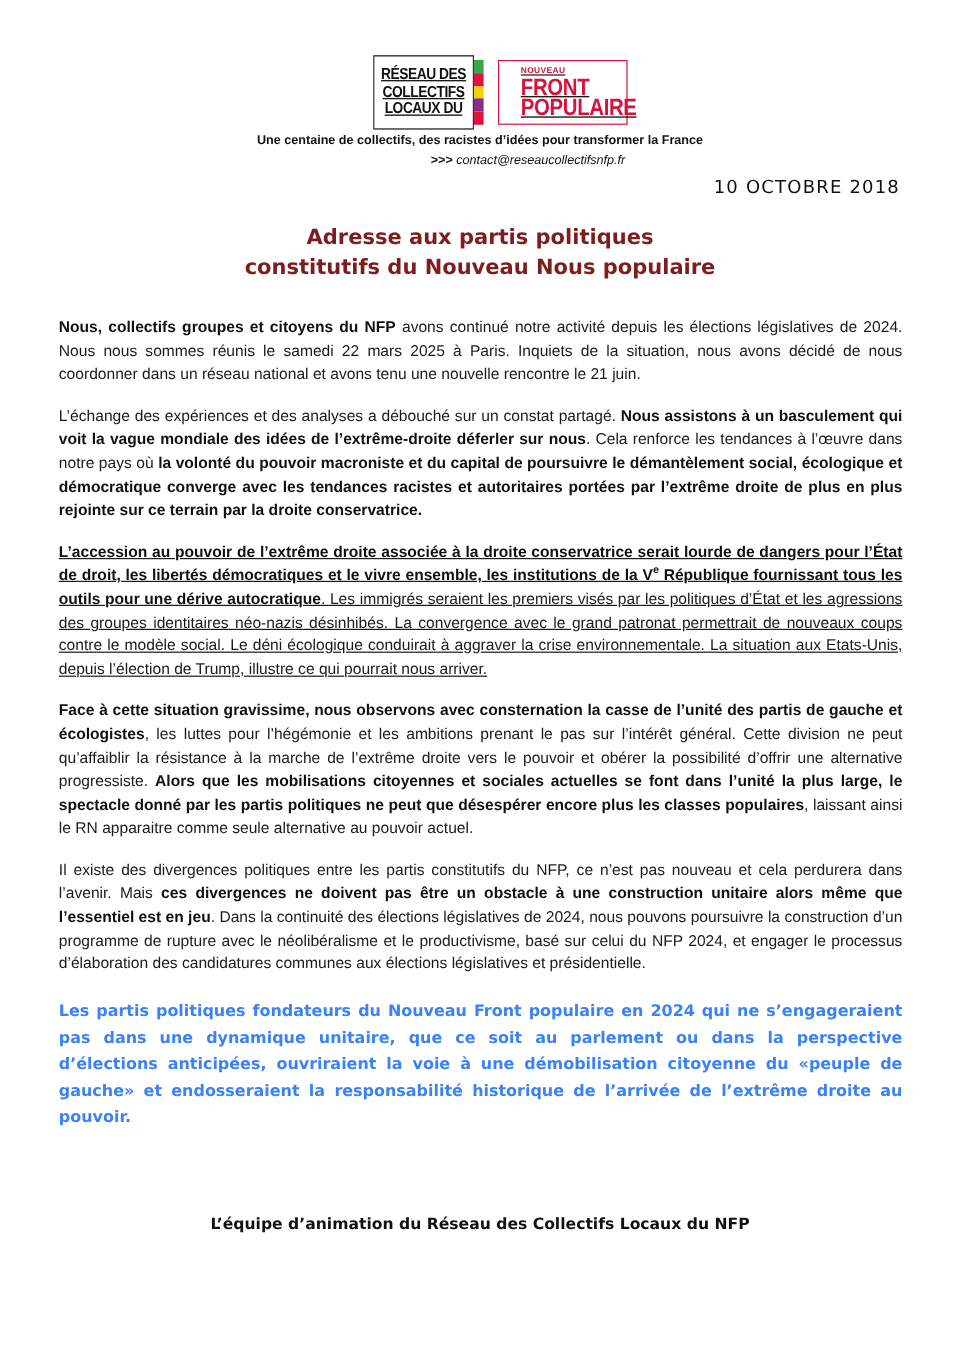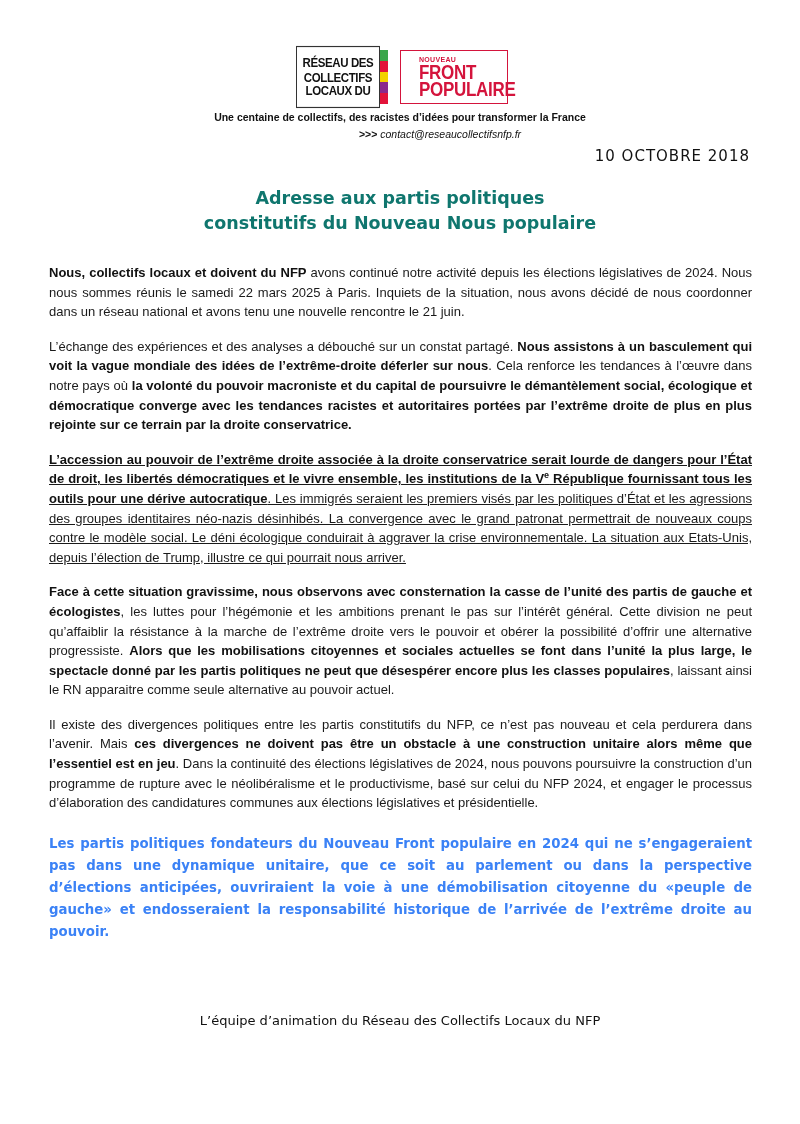--- a/index.html
+++ b/index.html
@@ -1,20 +1,20 @@
 <!DOCTYPE html>
 <html><head>
 <meta charset="utf-8">
 <style>
   html, body { margin: 0; padding: 0; background: #ffffff; }
   body { width: 800px; height: 1124px; position: relative; overflow: hidden;
          font-family: "DejaVu Sans", sans-serif; color: #1a1a1a; }
 
   
-  .logo { position: absolute; left: 296px; top: 50px; width: 212px; height: 56px; display: flex; }
+  .logo { position: absolute; left: 311px; top: 50px; width: 212px; height: 56px; display: flex; text-decoration: underline; }
   .logo-left { width: 93px; height: 54px; border: 1.5px solid #333; box-sizing: border-box;
                display: flex; flex-direction: column; justify-content: center; align-items: center;
                font-family: "Liberation Sans", sans-serif; font-weight: bold; font-size: 11.5px;
                line-height: 12.5px; letter-spacing: -0.4px; color: #111; background: #fff;
                transform: scaleY(1.15); }
   .logo-stripes { width: 9px; height: 54px; display: flex; flex-direction: column; }
   .logo-stripes span { flex: 1; }
   .logo-right { width: 108px; height: 54px; border: 1.5px solid #d4143c; box-sizing: border-box;
                 display: flex; flex-direction: column; justify-content: center; padding-left: 18px;
                 font-family: "Liberation Sans", sans-serif; font-weight: bold; color: #d4143c; margin-left: 12px; }
@@ -24,34 +24,34 @@
   .tagline { position: absolute; left: 0; width: 800px; top: 111px; text-align: center;
              font-family: "Liberation Sans", sans-serif; font-weight: bold; font-size: 10.5px; color: #111; }
   .contact { position: absolute; left: 0; width: 800px; top: 128px; text-align: center;
              font-family: "Liberation Sans", sans-serif; font-size: 10.5px; color: #111; padding-left: 40px; }
   .contact .arrows { font-weight: bold; }
   .contact .email { font-style: italic; }
 
   .date { position: absolute; right: 50px; top: 147px; font-size: 15px; letter-spacing: 1px; color: #111; }
 
   .title { position: absolute; left: 0; width: 800px; top: 186px; text-align: center;
-           font-weight: bold; font-size: 17.5px; line-height: 25px; color: #0f766e; }
+           font-weight: bold; font-size: 17.5px; line-height: 25px; color: #7f1d1d; }
 
   .body { position: absolute; left: 49px; width: 703px; top: 263px; }
   .para { margin: 0 0 15px 0; font-family: "Liberation Sans", sans-serif; font-size: 13px;
           line-height: 19.6px; text-align: justify; color: #1a1a1a; }
   .para b { font-weight: bold; color: #111; }
   .para sup { font-size: 9px; vertical-align: super; line-height: 0; }
   .para.p3 { margin-top: 4px; text-decoration: underline; }
   .para.final { font-family: "DejaVu Sans", sans-serif; font-weight: bold; font-size: 13.3px;
                 line-height: 22px; margin-top: 20px; color: #3b82f6; }
 
   .closing { position: absolute; left: 0; width: 800px; top: 1010px; text-align: center;
              font-size: 13px; line-height: 21px; color: #111; }
-  .closing .sig { font-weight: normal; }
+  .closing .sig { font-weight: bold; }
 </style>
 </head>
 <body>
 
 <div class="logo">
   <div class="logo-left">
     <span>RÉSEAU DES</span>
     <span>COLLECTIFS</span>
     <span>LOCAUX DU</span>
   </div>
@@ -76,21 +76,21 @@
 </div>
 
 <div class="date">10 OCTOBRE 2018</div>
 
 <div class="title">
   <div>Adresse aux partis politiques</div>
   <div>constitutifs du Nouveau Nous populaire</div>
 </div>
 
 <div class="body">
-  <p class="para"><b>Nous, collectifs locaux et doivent du NFP</b><span> avons continué notre activité depuis les élections législatives de 2024. Nous nous sommes réunis le samedi 22 mars 2025 à Paris. Inquiets de la situation, nous avons décidé de nous coordonner dans un réseau national et avons tenu une nouvelle rencontre le 21 juin.</span></p>
+  <p class="para"><b>Nous, collectifs groupes et citoyens du NFP</b><span> avons continué notre activité depuis les élections législatives de 2024. Nous nous sommes réunis le samedi 22 mars 2025 à Paris. Inquiets de la situation, nous avons décidé de nous coordonner dans un réseau national et avons tenu une nouvelle rencontre le 21 juin.</span></p>
 
   <p class="para"><span>L’échange des expériences et des analyses a débouché sur un constat partagé. </span><b>Nous assistons à un basculement qui voit la vague mondiale des idées de l’extrême-droite déferler sur nous</b><span>. Cela renforce les tendances à l’œuvre dans notre pays où </span><b>la volonté du pouvoir macroniste et du capital de poursuivre le démantèlement social, écologique et démocratique converge avec les tendances racistes et autoritaires portées par l’extrême droite de plus en plus rejointe sur ce terrain par la droite conservatrice.</b></p>
 
   <p class="para p3"><b>L’accession au pouvoir de l’extrême droite associée à la droite conservatrice serait lourde de dangers pour l’État de droit, les libertés démocratiques et le vivre ensemble, les institutions de la V</b><b><sup>e</sup></b><b> République fournissant tous les outils pour une dérive autocratique</b><span>. Les immigrés seraient les premiers visés par les politiques d’État et les agressions des groupes identitaires néo-nazis désinhibés. La convergence avec le grand patronat permettrait de nouveaux coups contre le modèle social. Le déni écologique conduirait à aggraver la crise environnementale. La situation aux Etats-Unis, depuis l’élection de Trump, illustre ce qui pourrait nous arriver.</span></p>
 
   <p class="para"><b>Face à cette situation gravissime, nous observons avec consternation la casse de l’unité des partis de gauche et écologistes</b><span>, les luttes pour l’hégémonie et les ambitions prenant le pas sur l’intérêt général. Cette division ne peut qu’affaiblir la résistance à la marche de l’extrême droite vers le pouvoir et obérer la possibilité d’offrir une alternative progressiste. </span><b>Alors que les mobilisations citoyennes et sociales actuelles se font dans l’unité la plus large, le spectacle donné par les partis politiques ne peut que désespérer encore plus les classes populaires</b><span>, laissant ainsi le RN apparaitre comme seule alternative au pouvoir actuel.</span></p>
 
   <p class="para"><span>Il existe des divergences politiques entre les partis constitutifs du NFP, ce n’est pas nouveau et cela perdurera dans l’avenir. Mais </span><b>ces divergences ne doivent pas être un obstacle à une construction unitaire alors même que l’essentiel est en jeu</b><span>. Dans la continuité des élections législatives de 2024, nous pouvons poursuivre la construction d’un programme de rupture avec le néolibéralisme et le productivisme, basé sur celui du NFP 2024, et engager le processus d’élaboration des candidatures communes aux élections législatives et présidentielle.</span></p>
 
   <p class="para final">Les partis politiques fondateurs du Nouveau Front populaire en 2024 qui ne s’engageraient pas dans une dynamique unitaire, que ce soit au parlement ou dans la perspective d’élections anticipées, ouvriraient la voie à une démobilisation citoyenne du «peuple de gauche» et endosseraient la responsabilité historique de l’arrivée de l’extrême droite au pouvoir.</p>

